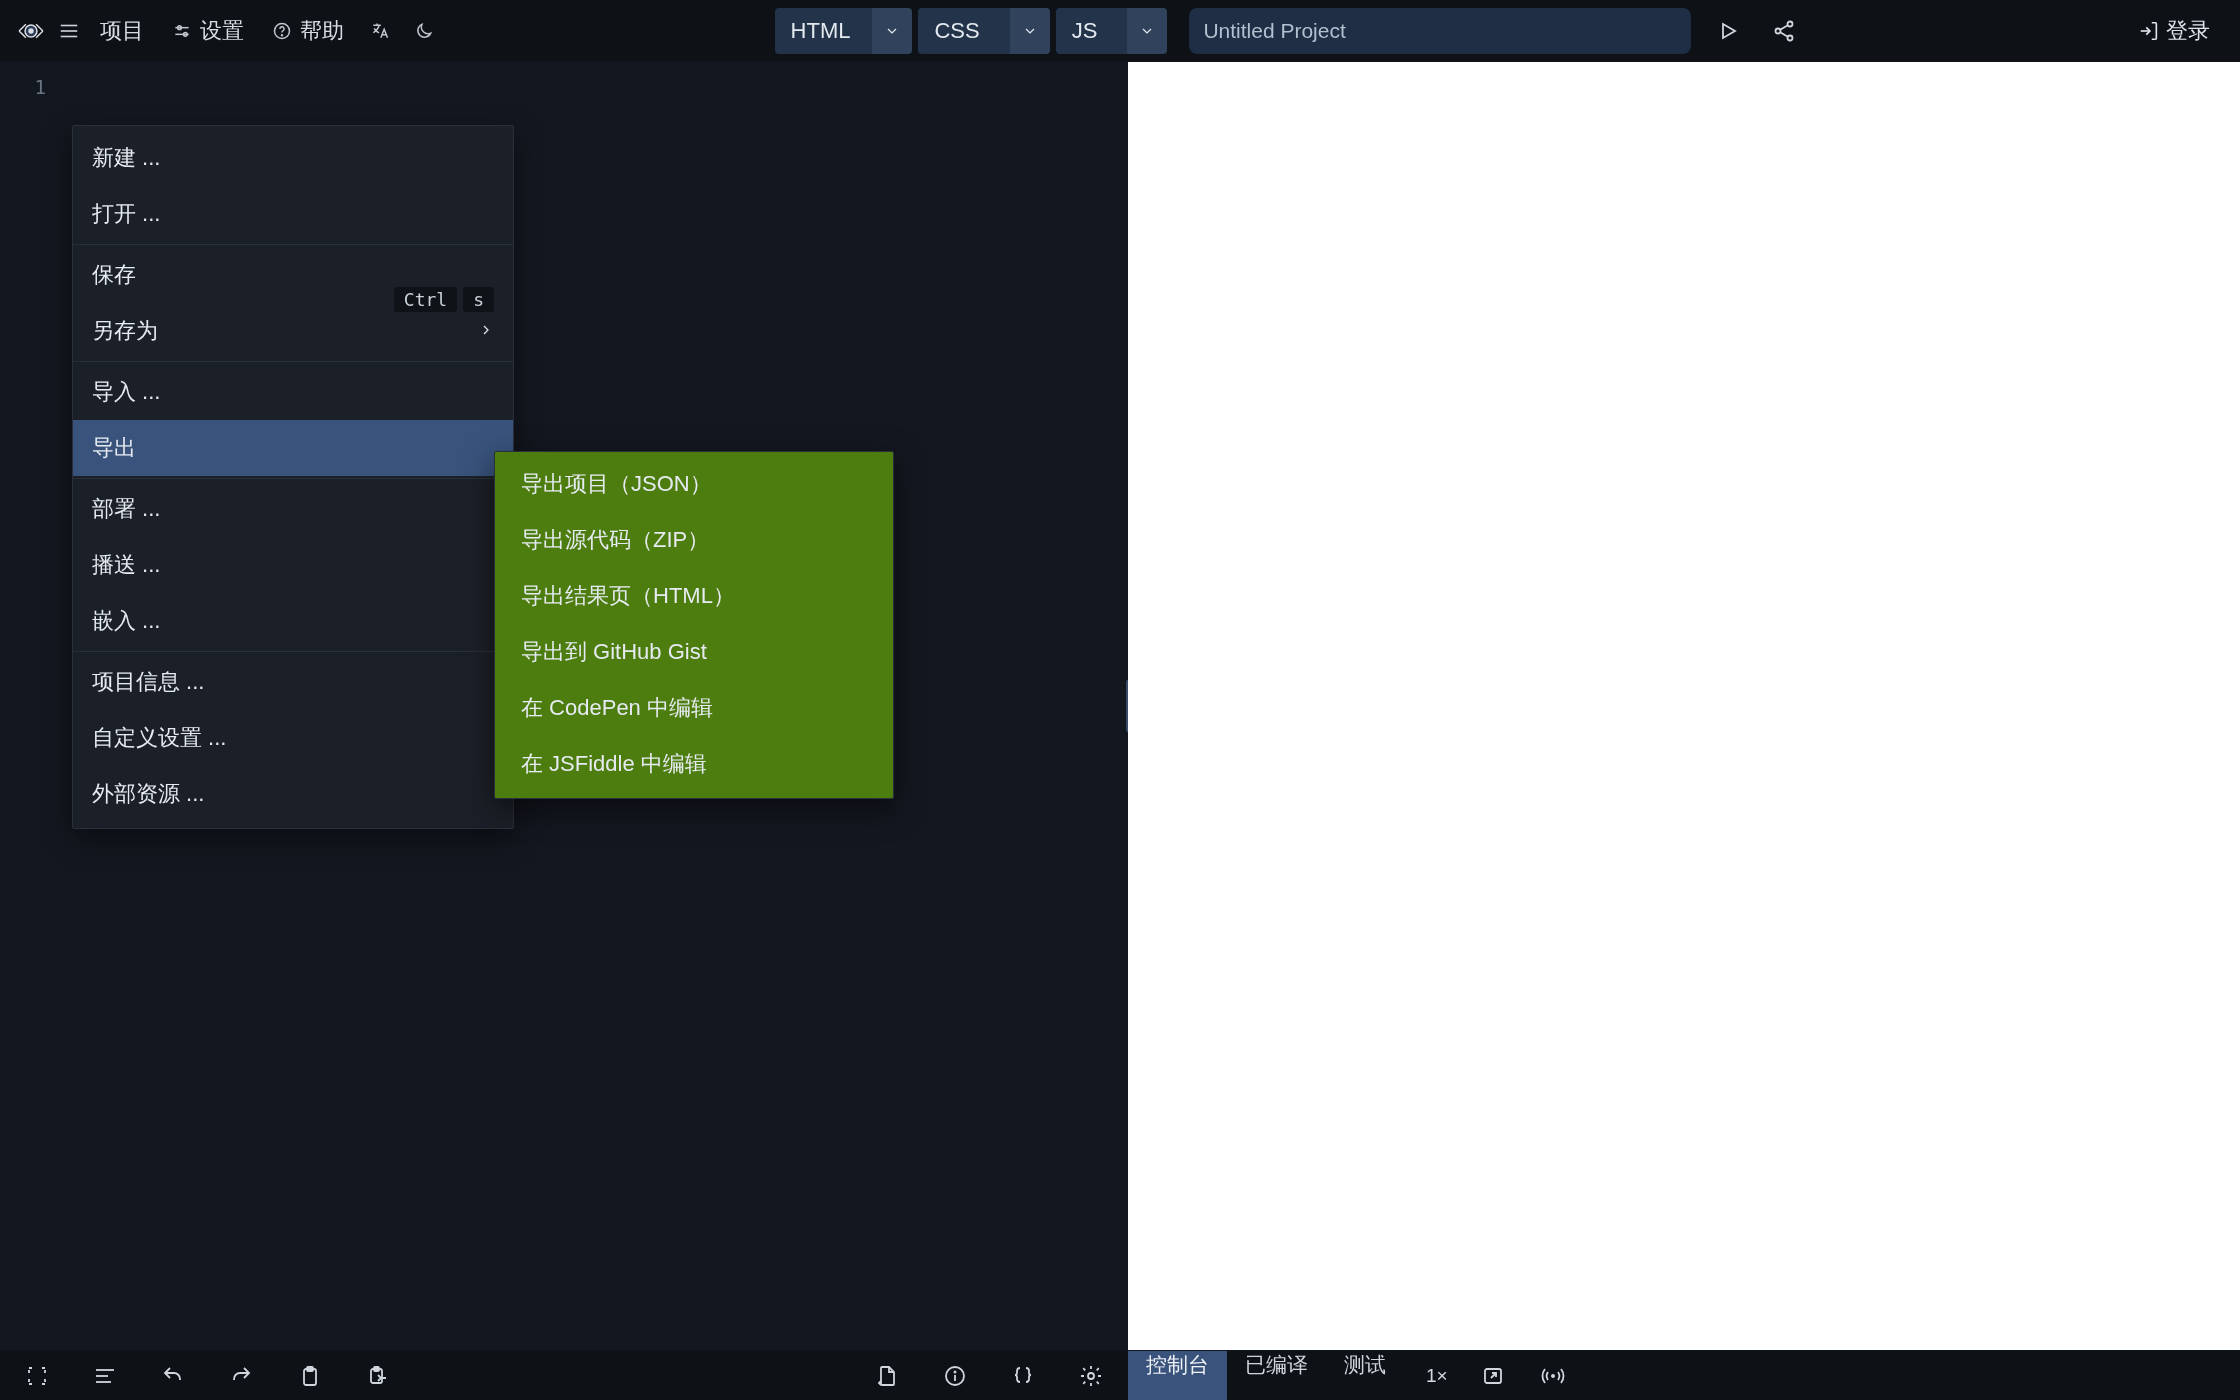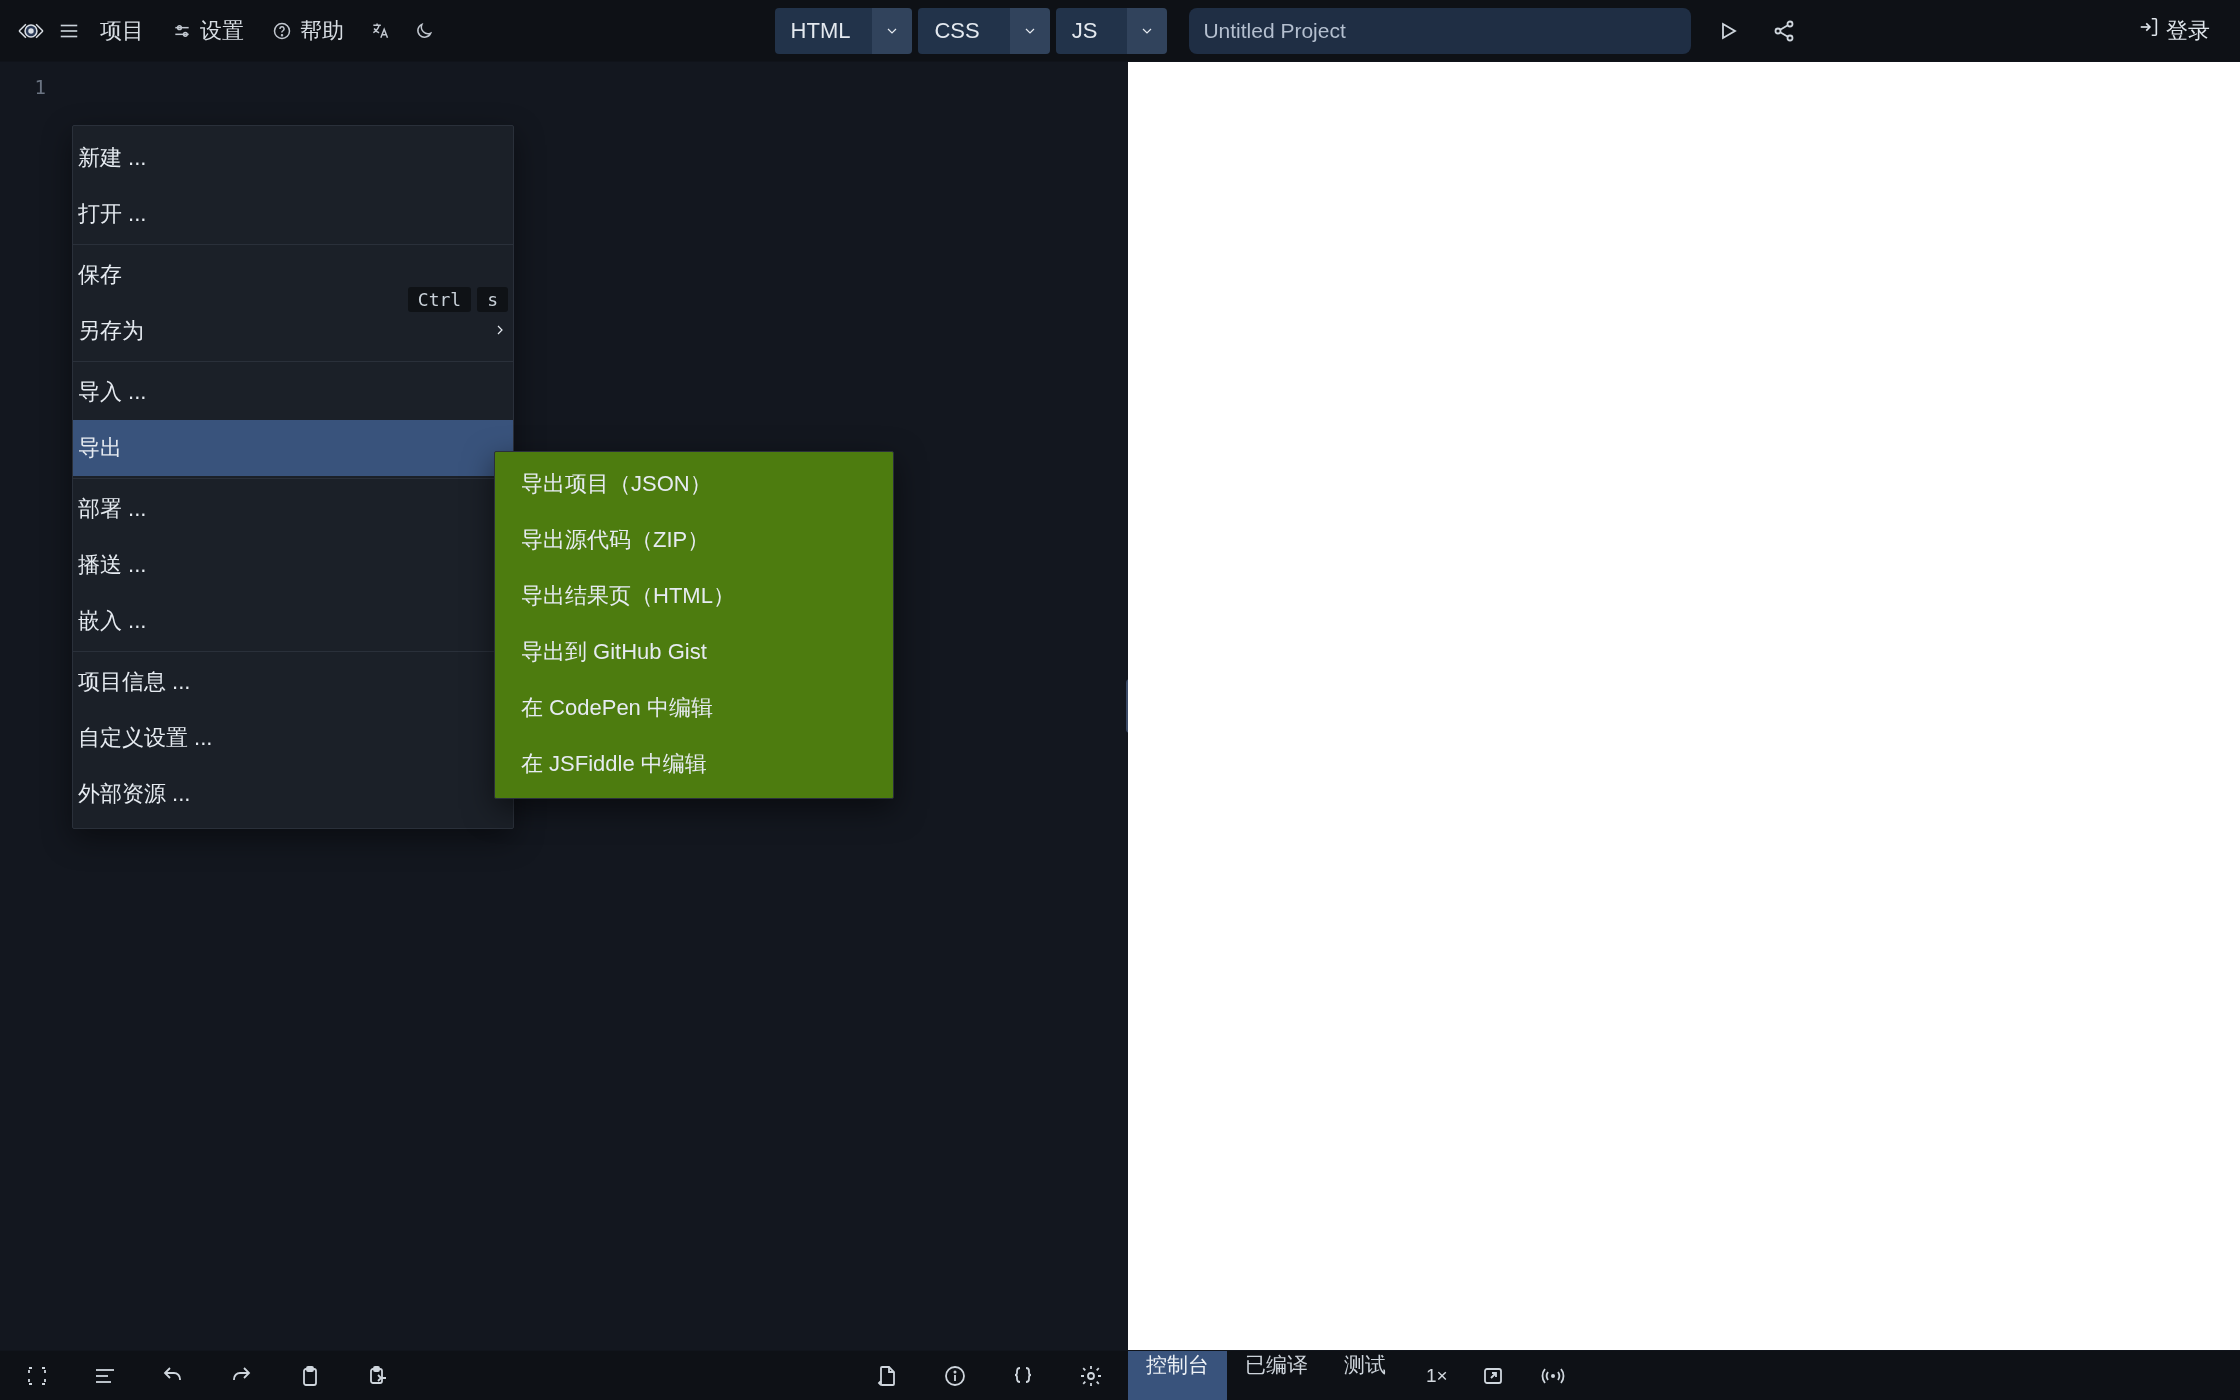--- a/index.html
+++ b/index.html
@@ -15,31 +15,31 @@
   .top-center { margin-left:auto; display:flex; gap:6px; }
   .editor-tab { display:flex; align-items:center; height:46px; border-radius:4px; background:#22334a; color:#e4e9ef; font-size:22px; overflow:hidden; }
   .editor-tab .label { padding:0 30px 0 16px; }
   .editor-tab.html .label { padding-right:22px; }
   .editor-tab .dd { width:40px; height:100%; display:flex; align-items:center; justify-content:center; background:rgba(90,110,140,.28); }
   .editor-tab .dd svg { width:16px; height:16px; }
   .project-input { margin-left:14px; width:502px; height:46px; background:#1f2e44; border:none; border-radius:8px; color:#b4bfcf; font-size:21px; padding:0 14px; outline:none; }
   .top-right { margin-left:14px; display:flex; align-items:center; gap:26px; }
   .icon-btn { width:30px; height:30px; display:flex; align-items:center; justify-content:center; color:#cfd6dd; cursor:pointer; }
   .topbar-right-end { margin-left:auto; display:flex; align-items:center; gap:10px; padding-right:10px; }
-  .login-btn { display:flex; gap:6px; font-size:22px; color:#dfe5eb; cursor:pointer; padding:6px 6px; }
+  .login-btn { display:flex; align-items:center; gap:6px; font-size:22px; color:#dfe5eb; cursor:pointer; padding:6px 6px; }
   
   .main { flex:1; display:flex; min-height:0; }
   .editor-pane { flex:0 0 1128px; background:#13171f; position:relative; display:flex; }
   .gutter { width:60px; background:#13171f; color:#6b7482; text-align:right; padding:14px 14px 0 0; font-size:19px; font-family:Menlo,Consolas,monospace; }
   .code-area { flex:1; background:#13171f; }
   .preview-pane { flex:1; background:#ffffff; position:relative; }
   .splitter-handle { position:absolute; right:-6px; top:50%; transform:translateY(-50%); width:8px; height:54px; background:#3b4a66; border-radius:4px; }
   
   .dropdown { position:absolute; left:72px; top:63px; width:442px; background:#1b2028; border:1px solid #2a303a; border-radius:2px; box-shadow:0 10px 30px rgba(0,0,0,.45); padding:4px 0 6px; z-index:50; }
-  .menu-item { height:56px; display:flex; align-items:center; padding:0 5px; font-size:22px; color:#e6ebf1; cursor:pointer; position:relative; }
+  .menu-item { height:56px; display:flex; align-items:center; padding:0 19px; font-size:22px; color:#e6ebf1; cursor:pointer; position:relative; }
   .menu-item.hover { background:#39537c; }
   .menu-item .kbd { margin-left:auto; display:flex; gap:6px; }
   .menu-item .kbd span { background:#0f1216; border-radius:3px; padding:2px 10px; font-family:Menlo,Consolas,monospace; font-size:18px; color:#c9d1d9;margin-top:48px; }
   .menu-item .chev { margin-left:auto; }
   .menu-sep { height:1px; background:#2a303a; margin:2px 0; }
   .submenu { position:absolute; left:494px; top:389px; width:400px; background:#4d7c0f; border:1px solid #2a303a; border-radius:2px; box-shadow:0 10px 30px rgba(0,0,0,.5); padding:4px 0 6px; z-index:60; }
   .submenu .menu-item { height:56px; font-size:22px; padding:0 26px; }
   
   .bottombar { height:50px; background:#0e1116; border-top:1px solid #11151c; display:flex; align-items:center; }
   .bb-left { display:flex; align-items:center; gap:38px; padding-left:22px; flex:0 0 1128px; }

